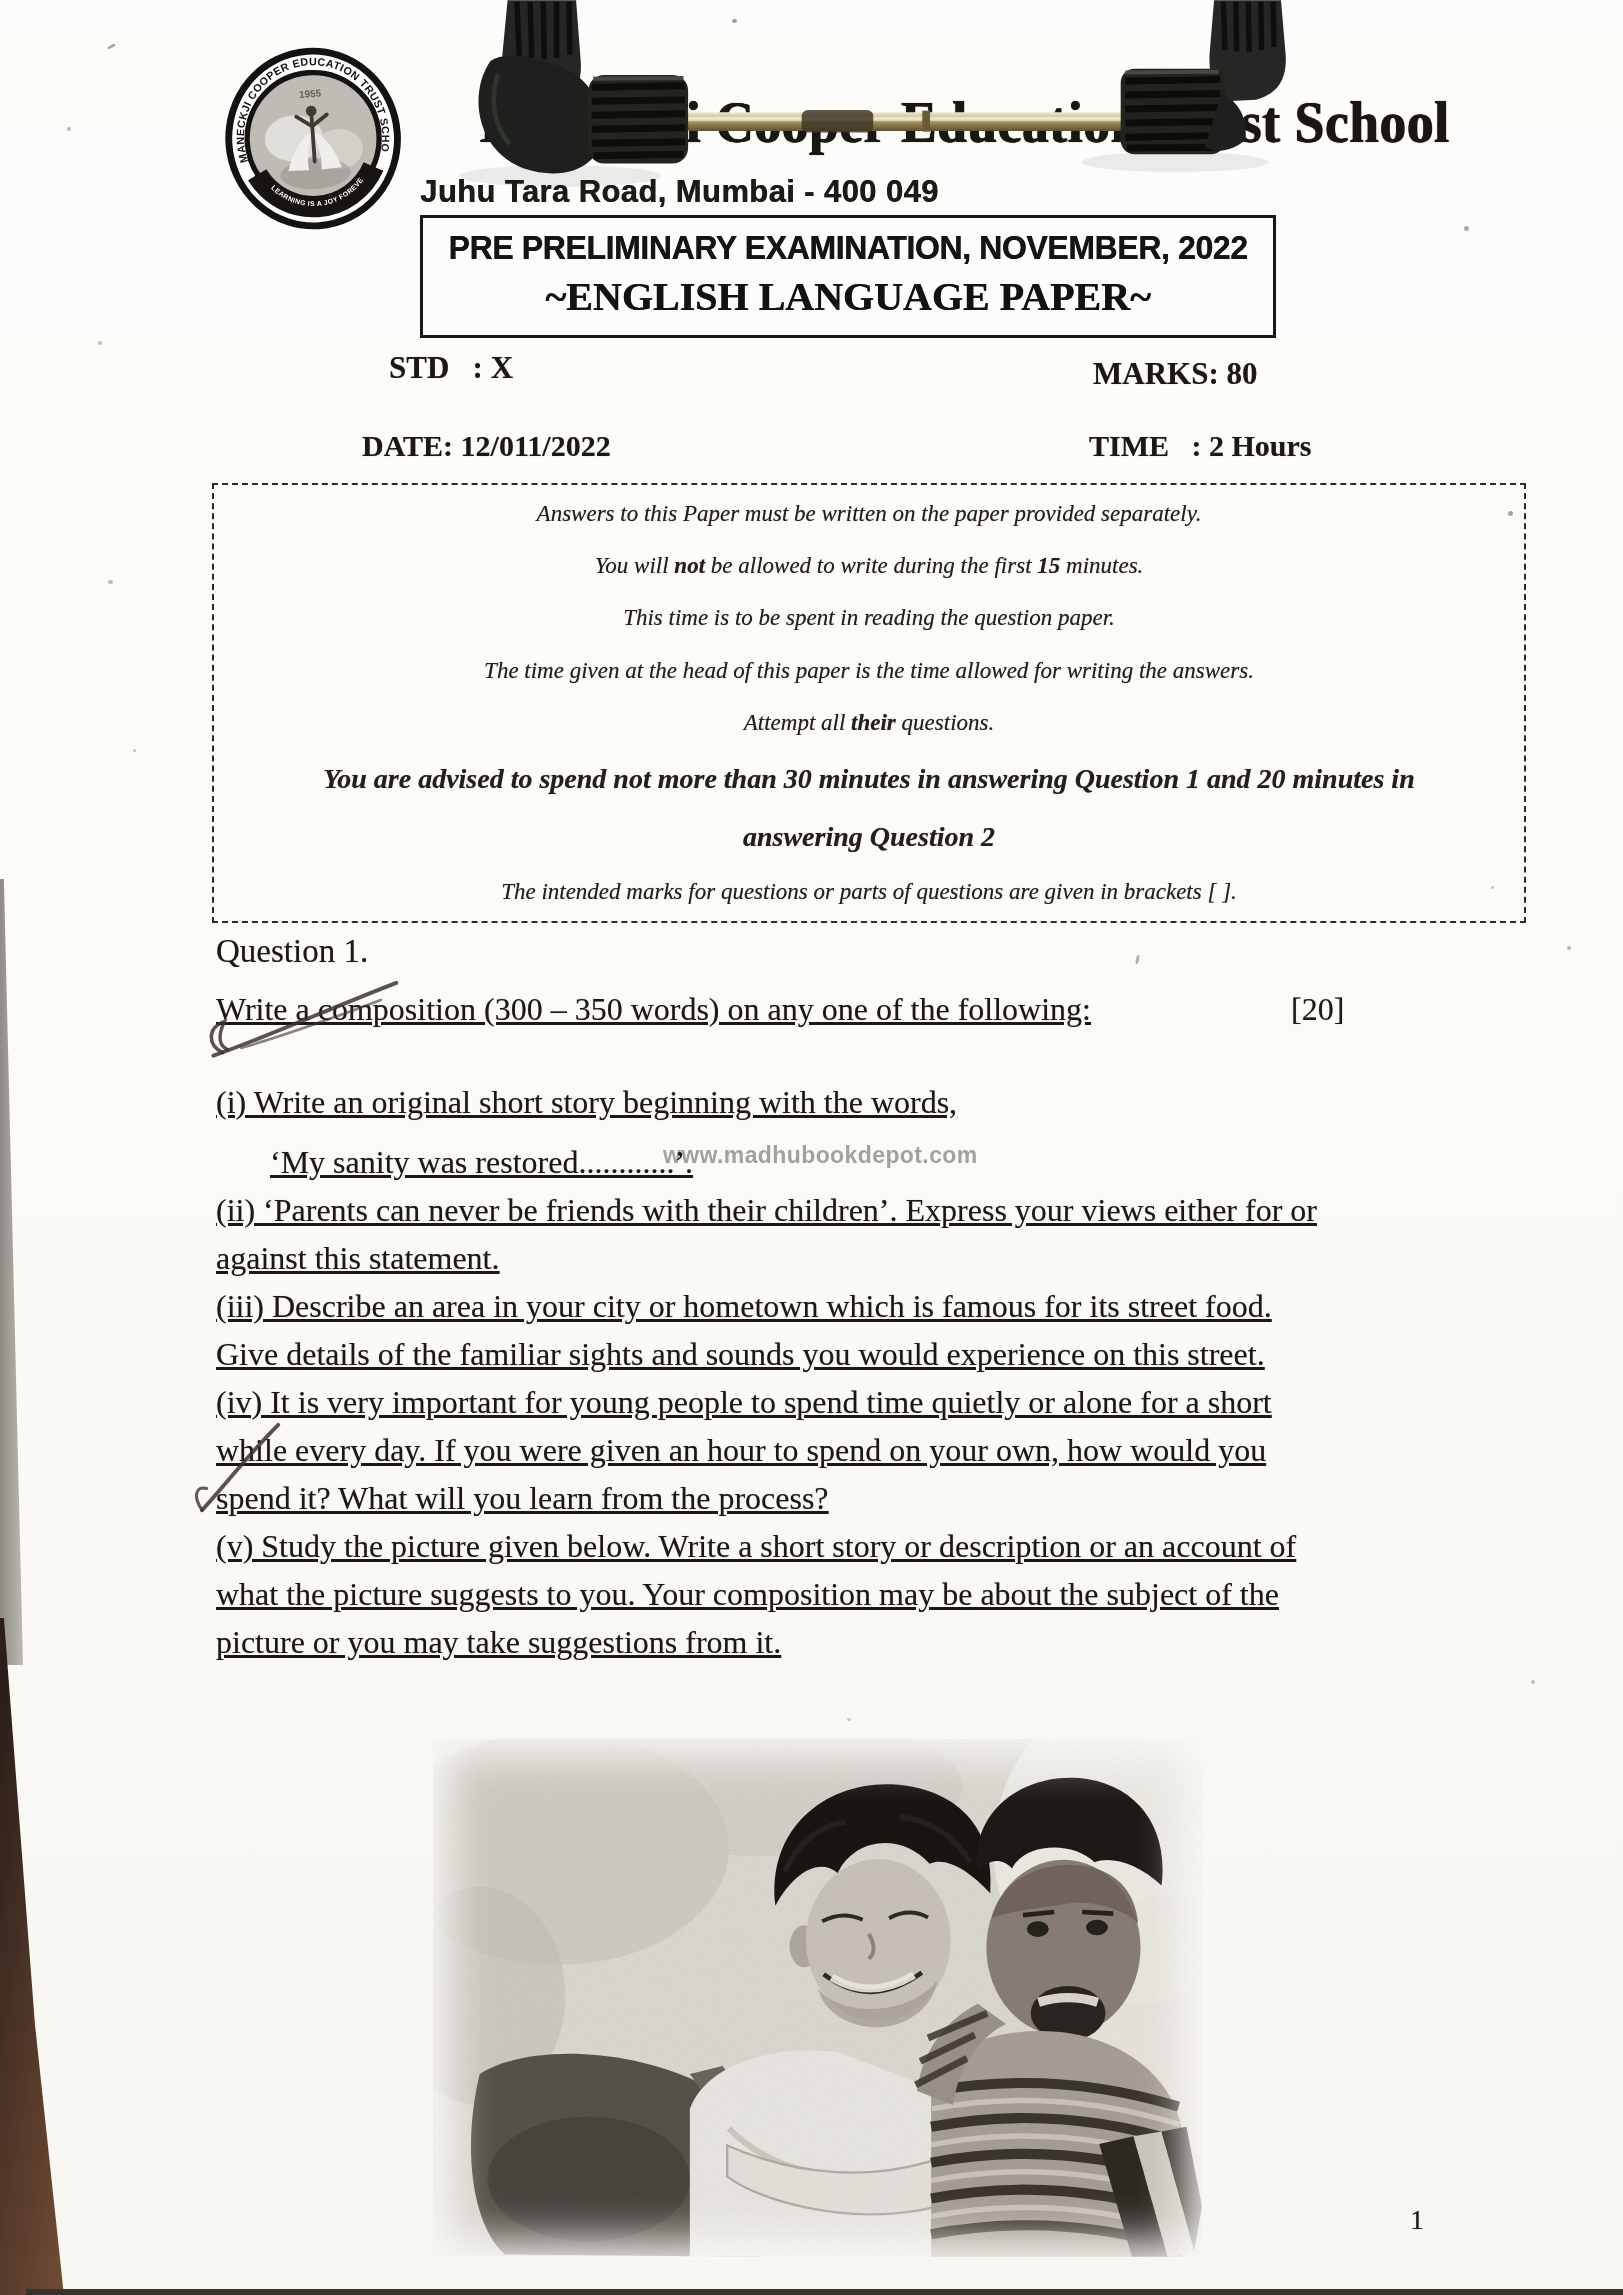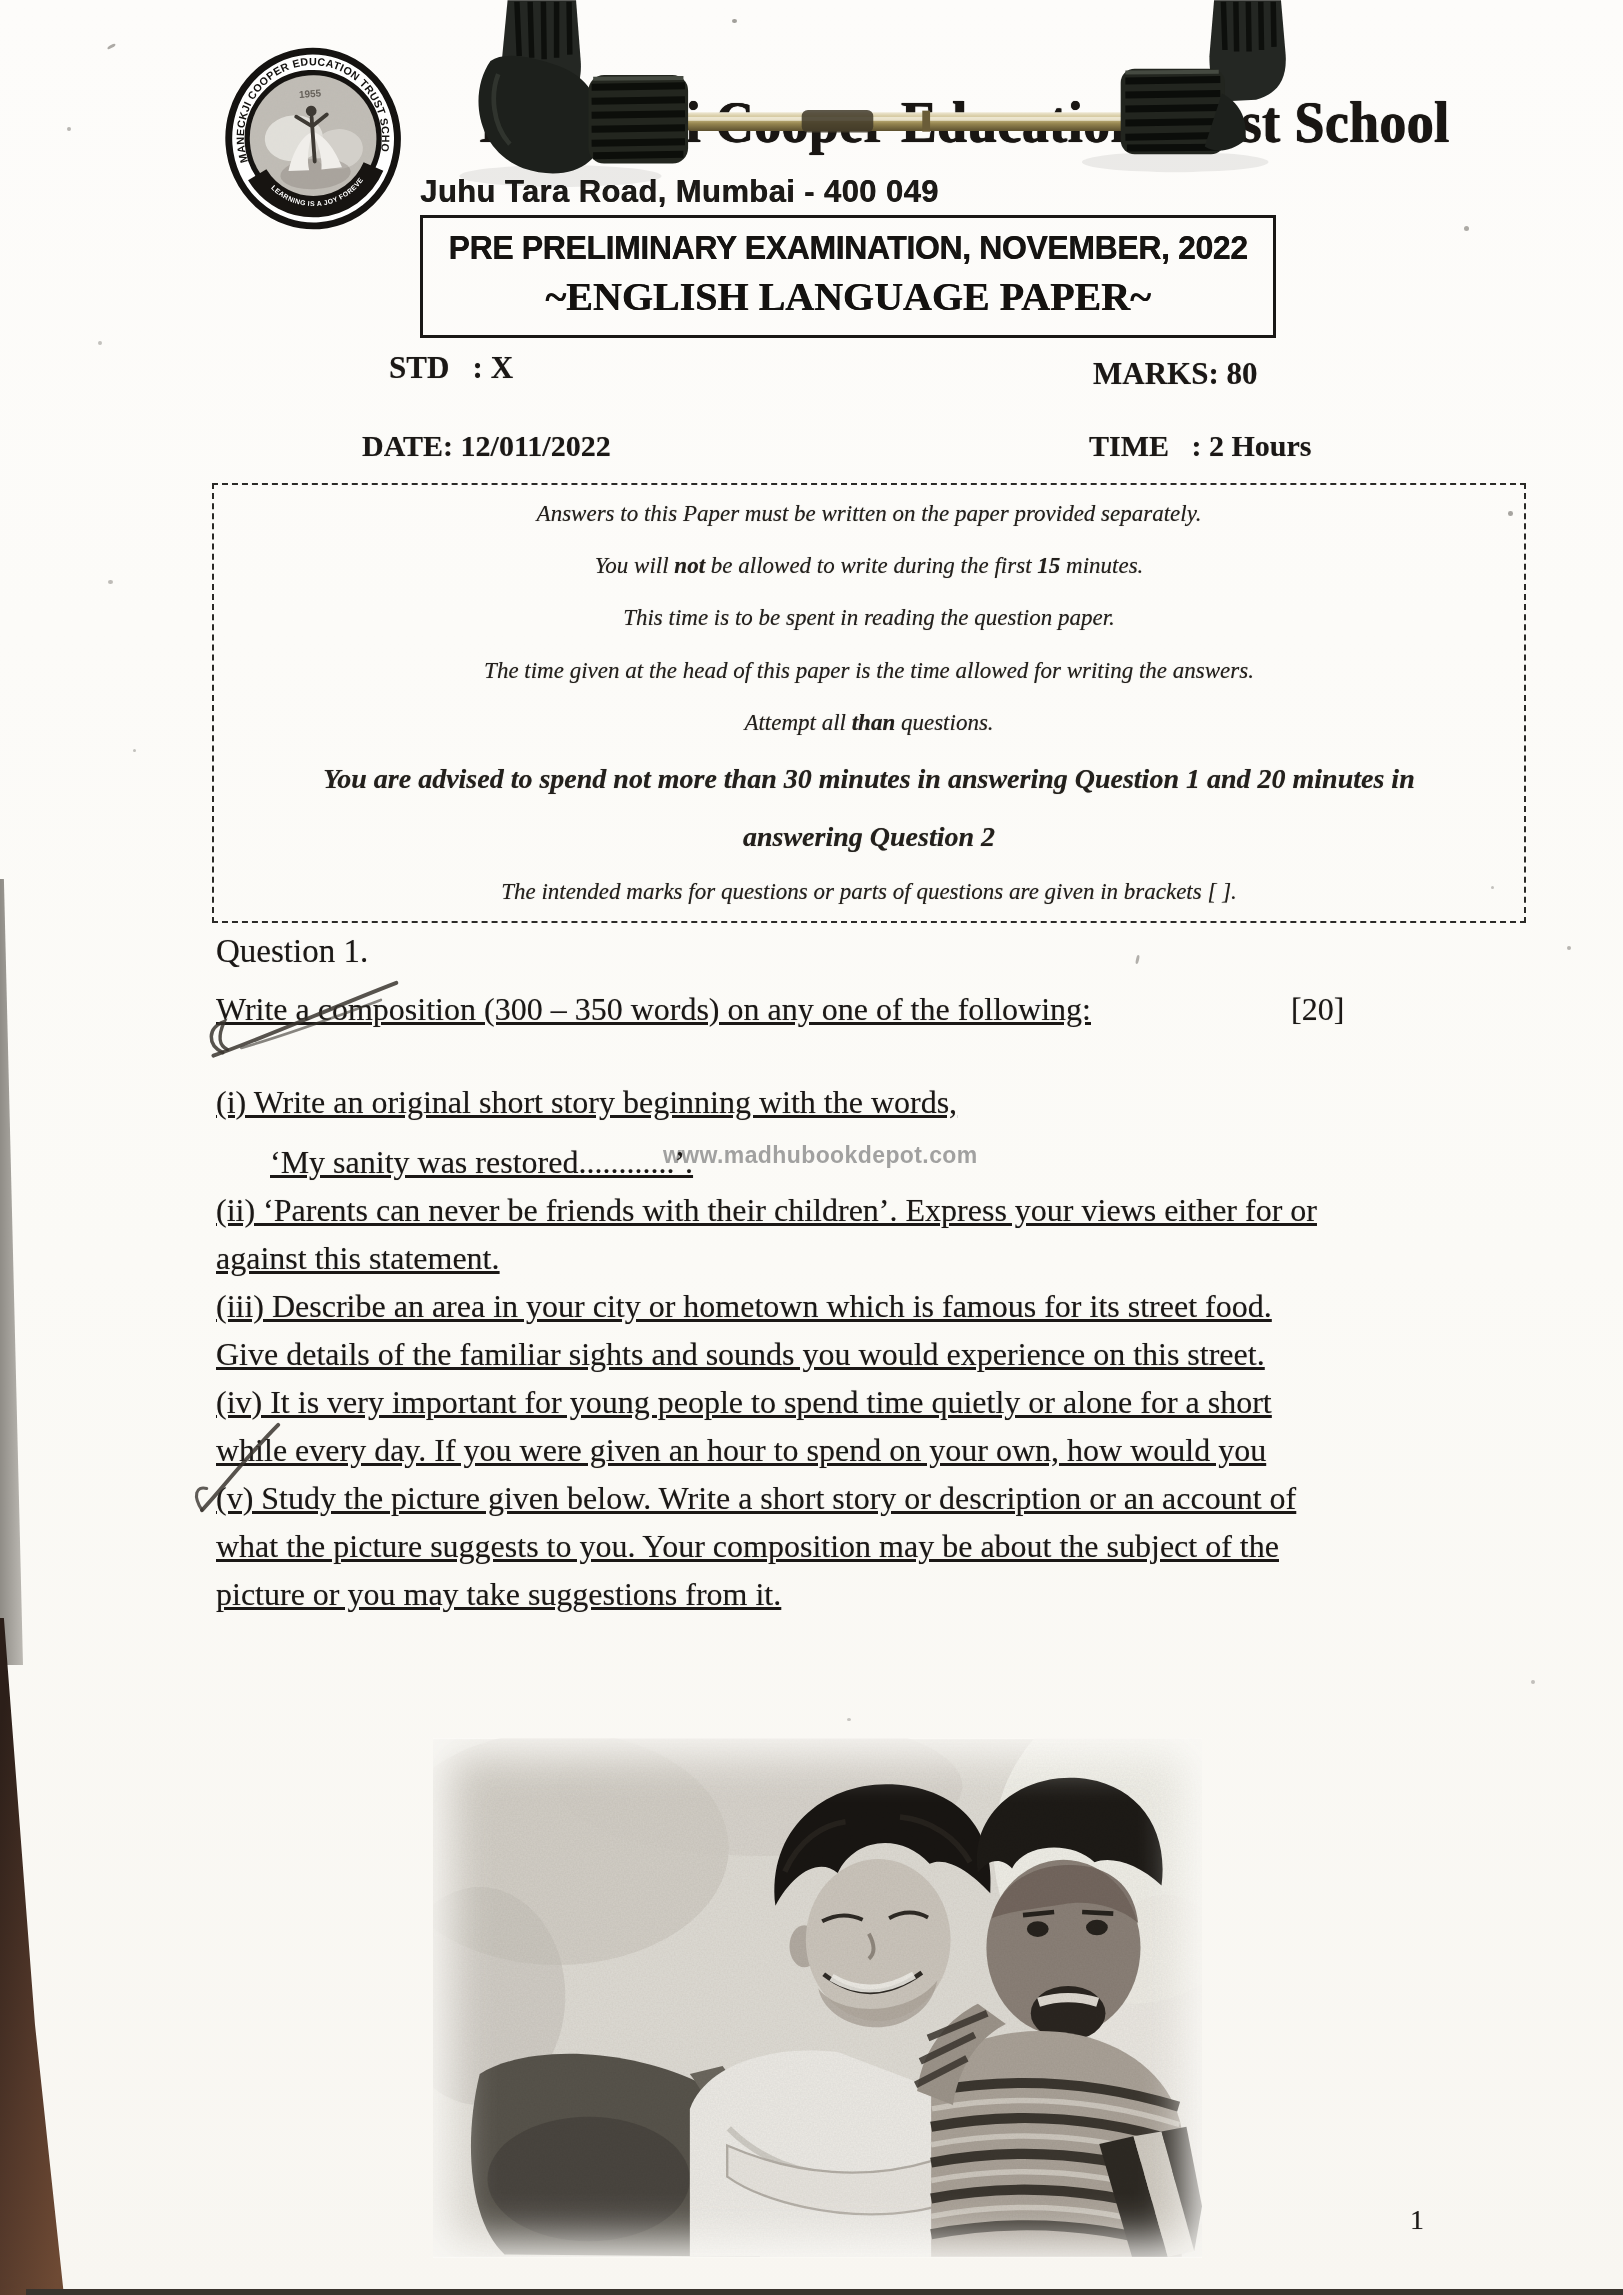--- a/index.html
+++ b/index.html
@@ -132,21 +132,21 @@
   <div class="abs serif meta pre" style="left:1093px;top:350px;margin-top:6px;">MARKS: 80</div>
 
   <div class="abs serif meta2 pre" style="left:362px;top:429px;">DATE: 12/011/2022</div>
   <div class="abs serif meta2 pre" style="left:1089px;top:429px;">TIME   : 2 Hours</div>
 
   <div class="abs ins-box">
     <div class="ins">Answers to this Paper must be written on the paper provided separately.</div>
     <div class="ins"><span>You will </span><b>not</b><span> be allowed to write during the first </span><b>15</b><span> minutes.</span></div>
     <div class="ins">This time is to be spent in reading the question paper.</div>
     <div class="ins">The time given at the head of this paper is the time allowed for writing the answers.</div>
-    <div class="ins"><span>Attempt all  </span><b>than</b><span> questions.</span></div>
+    <div class="ins"><span>Attempt all  </span><b>their</b><span> questions.</span></div>
     <div class="ins boldline">You are advised to spend not more than 30 minutes in answering Question 1 and 20 minutes in</div>
     <div class="ins boldline">answering Question 2</div>
     <div class="ins">The intended marks for questions or parts of questions are given in brackets [ ].</div>
   </div>
 
   <div class="abs watermark">www.madhubookdepot.com</div>
 
   <div class="abs qwrap serif qtext">
     <div class="qhead">Question 1.</div>
     <div class="qline">
@@ -155,20 +155,21 @@
     </div>
     <div class="qspacer"></div>
     <div class="qline">(i) Write an original short story beginning with the words,</div>
     <div class="qline qindent">‘My sanity was restored............’.</div>
     <div class="qline">(ii) ‘Parents can never be friends with their children’. Express your views either for or</div>
     <div class="qline">against this statement.</div>
     <div class="qline">(iii) Describe an area in your city or hometown which is famous for its street food.</div>
     <div class="qline">Give details of the familiar sights and sounds you would experience on this street.</div>
     <div class="qline">(iv) It is very important for young people to spend time quietly or alone for a short</div>
     <div class="qline">while every day. If you were given an hour to spend on your own, how would you</div>
+    <div class="qline">spend it? What will you learn from the process?</div>
     <div class="qline">(v) Study the picture given below. Write a short story or description or an account of</div>
     <div class="qline">what the picture suggests to you. Your composition may be about the subject of the</div>
     <div class="qline">picture or you may take suggestions from it.</div>
   </div>
 
   <svg class="abs tick" style="left:196px;top:972px;" width="210" height="93" viewBox="0 0 270 120">
     <path d="M34,104 C14,94 14,72 36,64 C28,82 28,94 40,100" stroke="#39352f" stroke-width="4.5" fill="none" stroke-linecap="round" opacity=".85"></path>
     <path d="M22,108 C90,84 170,48 258,14" stroke="#39352f" stroke-width="5" fill="none" stroke-linecap="round" opacity=".85"></path>
     <path d="M58,98 C120,80 180,58 238,36" stroke="#39352f" stroke-width="3.5" fill="none" stroke-linecap="round" opacity=".6"></path>
   </svg>

